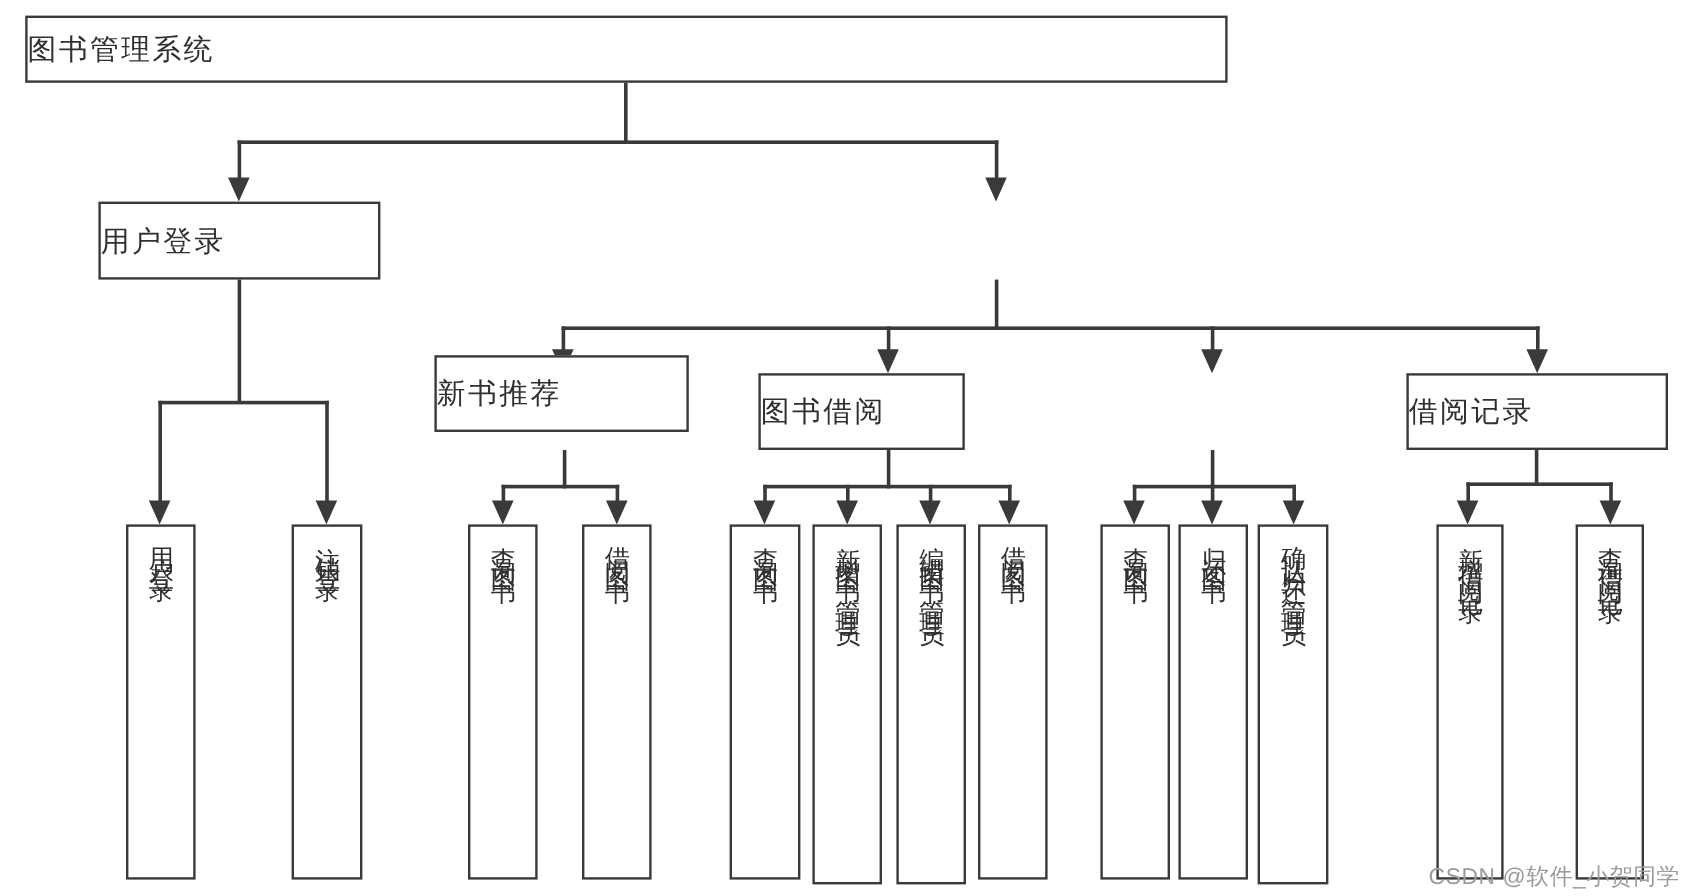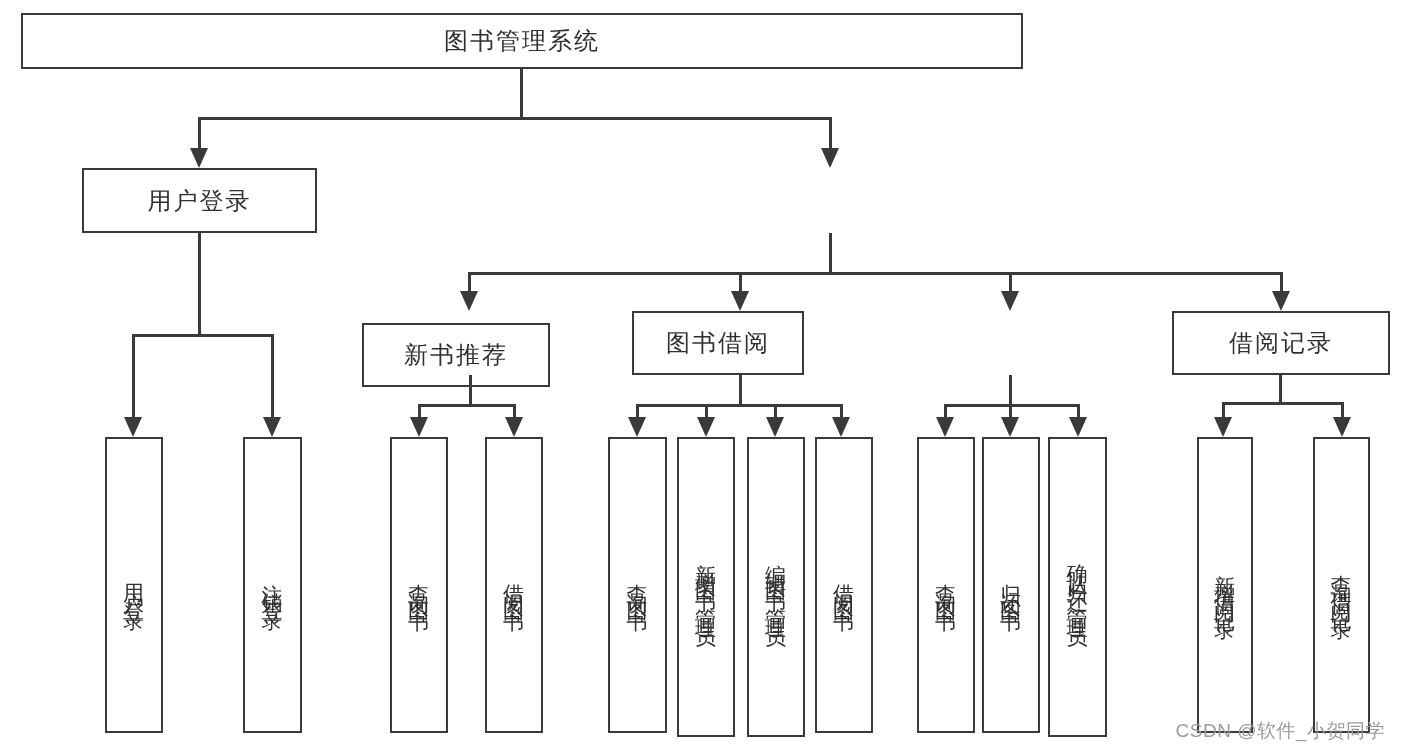--- a/index.html
+++ b/index.html
@@ -15,42 +15,42 @@
     background:var(--background);
     font-family:"Liberation Sans","DejaVu Sans",sans-serif;
     color:var(--text);
     overflow:hidden;
   }
   .box{
     position:absolute;
     box-sizing:border-box;
     border:2.5px solid var(--line);
     background:var(--background);
-    display:flex;align-items:center;justify-content:center;
+    display:flex;align-items:center;
     text-align:center;
     color:var(--text);
   }
   .box.h{font-size:24px;letter-spacing:2px;white-space:nowrap;}
   .box.v{
     writing-mode:vertical-rl;
     text-orientation:mixed;
     font-size:21px;
     letter-spacing:9px;
     line-height:1;
   }
   .line{position:absolute;background:var(--line);}
   .ah{
     position:absolute;width:0;height:0;
     border-left:9px solid transparent;
     border-right:9px solid transparent;
     border-top:20px solid var(--line);
   }
   .watermark{
     position:absolute;
-    right:20px;bottom:3px;
+    right:5px;bottom:3px;
     font-size:19px;
     letter-spacing:0.5px;
     color:var(--watermark);
     white-space:nowrap;
     z-index:5;
   }
 </style>
 </head>
 <body>
 
@@ -82,21 +82,21 @@
   <div class="line" style="left:468px;top:272px;width:815px;height:3px"></div>
   <div class="line" style="left:468px;top:272px;width:3px;height:22px"></div>
   <div class="ah" style="left:460px;top:291px"></div>
   <div class="line" style="left:739px;top:272px;width:3px;height:22px"></div>
   <div class="ah" style="left:731px;top:291px"></div>
   <div class="line" style="left:1009px;top:272px;width:3px;height:22px"></div>
   <div class="ah" style="left:1001px;top:291px"></div>
   <div class="line" style="left:1280px;top:272px;width:3px;height:22px"></div>
   <div class="ah" style="left:1272px;top:291px"></div>
 
-  <div class="box h" style="left:362px;top:323px;width:188px;height:64px">
+  <div class="box h" style="left:362px;top:296px;width:212px;height:64px">
     <span>新书推荐</span>
   </div>
   <div class="box h" style="left:632px;top:311px;width:172px;height:64px">
     <span>图书借阅</span>
   </div>
   <div class="box h" style="left:1172px;top:311px;width:218px;height:64px">
     <span>借阅记录</span>
   </div>
 
   <div class="line" style="left:469px;top:375px;width:3px;height:32px"></div>

